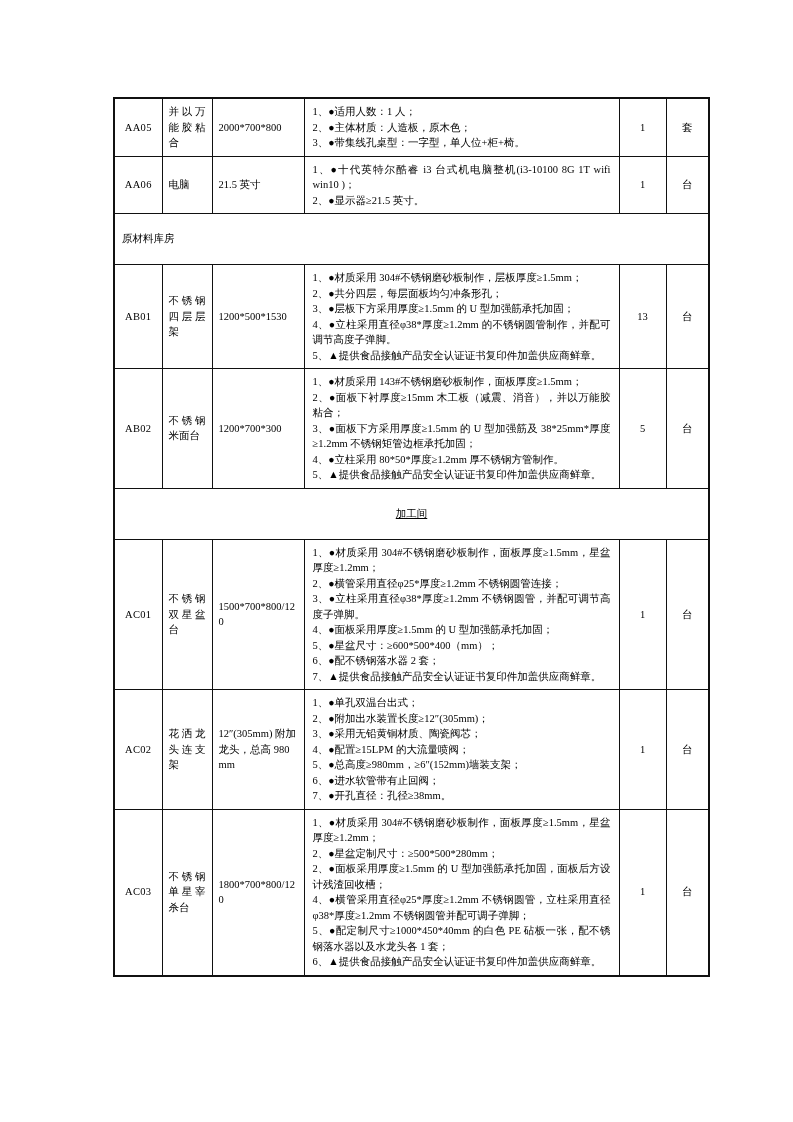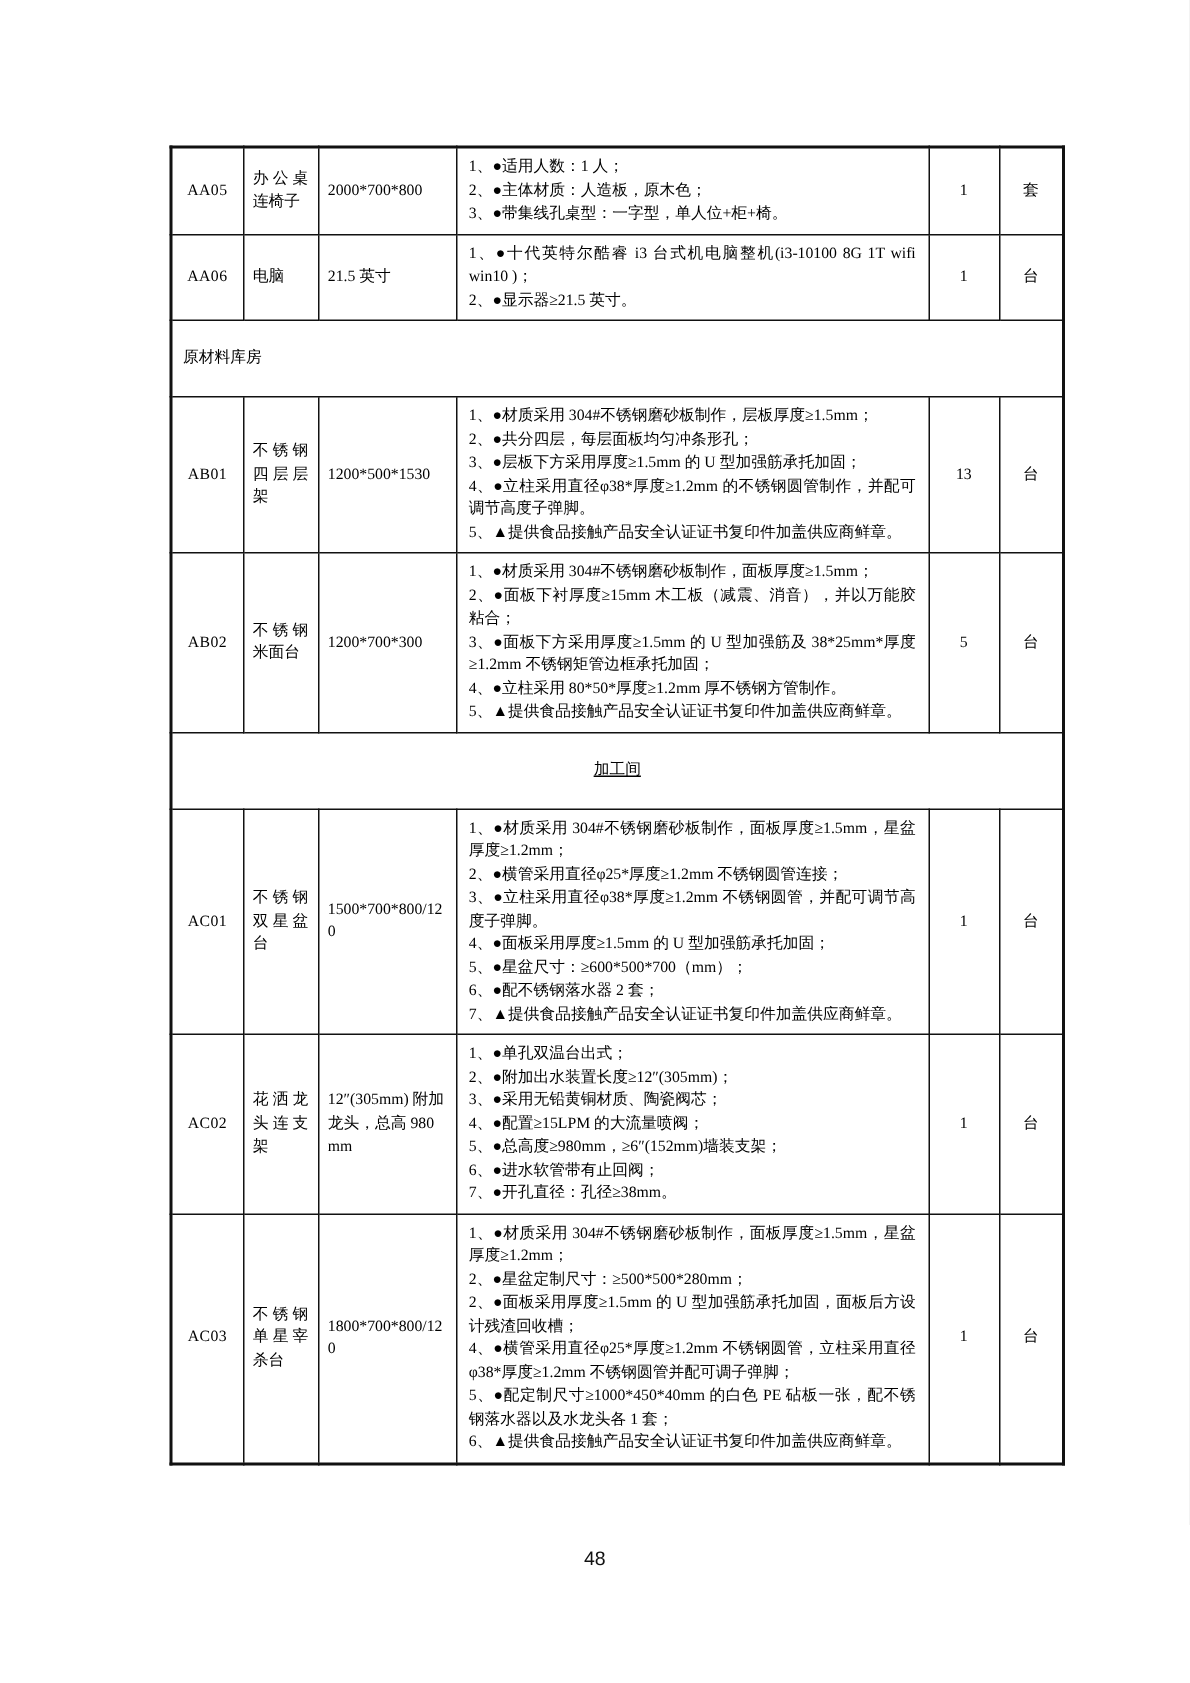--- a/index.html
+++ b/index.html
@@ -42,21 +42,21 @@
       <col style="width:48px">
       <col style="width:50px">
       <col style="width:92px">
       <col style="width:315px">
       <col style="width:47px">
       <col style="width:43px">
     </colgroup>
     <tbody id="tbl-body">
         <tr class="item-row">
     <td class="c-code">AA05</td>
-    <td class="c-name">办公桌连椅子</td>
+    <td class="c-name">并以万能胶粘合</td>
     <td class="c-spec">2000*700*800</td>
     <td class="c-desc">
             <div class="desc-line">1、●适用人数：1 人；</div>
             <div class="desc-line">2、●主体材质：人造板，原木色；</div>
             <div class="desc-line">3、●带集线孔桌型：一字型，单人位+柜+椅。</div>
           </td>
     <td class="c-qty">1</td>
     <td class="c-unit">套</td>
   </tr>
         <tr class="item-row">
@@ -85,42 +85,42 @@
             <div class="desc-line">5、▲提供食品接触产品安全认证证书复印件加盖供应商鲜章。</div>
           </td>
     <td class="c-qty">13</td>
     <td class="c-unit">台</td>
   </tr>
         <tr class="item-row">
     <td class="c-code">AB02</td>
     <td class="c-name">不锈钢米面台</td>
     <td class="c-spec">1200*700*300</td>
     <td class="c-desc">
-            <div class="desc-line">1、●材质采用 304#不锈钢磨砂板制作，面板厚度≥1.5mm；</div>
+            <div class="desc-line">1、●材质采用 143#不锈钢磨砂板制作，面板厚度≥1.5mm；</div>
             <div class="desc-line">2、●面板下衬厚度≥15mm 木工板（减震、消音），并以万能胶粘合；</div>
             <div class="desc-line">3、●面板下方采用厚度≥1.5mm 的 U 型加强筋及 38*25mm*厚度≥1.2mm 不锈钢矩管边框承托加固；</div>
             <div class="desc-line">4、●立柱采用 80*50*厚度≥1.2mm 厚不锈钢方管制作。</div>
             <div class="desc-line">5、▲提供食品接触产品安全认证证书复印件加盖供应商鲜章。</div>
           </td>
     <td class="c-qty">5</td>
     <td class="c-unit">台</td>
   </tr>
         <tr class="section-row">
     <td class="c-section sec-center" colspan="6">加工间</td>
   </tr>
         <tr class="item-row">
     <td class="c-code">AC01</td>
     <td class="c-name">不锈钢双星盆台</td>
     <td class="c-spec">1500*700*800/120</td>
     <td class="c-desc">
             <div class="desc-line">1、●材质采用 304#不锈钢磨砂板制作，面板厚度≥1.5mm，星盆厚度≥1.2mm；</div>
             <div class="desc-line">2、●横管采用直径φ25*厚度≥1.2mm 不锈钢圆管连接；</div>
             <div class="desc-line">3、●立柱采用直径φ38*厚度≥1.2mm 不锈钢圆管，并配可调节高度子弹脚。</div>
             <div class="desc-line">4、●面板采用厚度≥1.5mm 的 U 型加强筋承托加固；</div>
-            <div class="desc-line">5、●星盆尺寸：≥600*500*700（mm）；</div>
+            <div class="desc-line">5、●星盆尺寸：≥600*500*400（mm）；</div>
             <div class="desc-line">6、●配不锈钢落水器 2 套；</div>
             <div class="desc-line">7、▲提供食品接触产品安全认证证书复印件加盖供应商鲜章。</div>
           </td>
     <td class="c-qty">1</td>
     <td class="c-unit">台</td>
   </tr>
         <tr class="item-row">
     <td class="c-code">AC02</td>
     <td class="c-name">花洒龙头连支架</td>
     <td class="c-spec">12″(305mm) 附加龙头，总高 980mm</td>
@@ -147,14 +147,13 @@
             <div class="desc-line">4、●横管采用直径φ25*厚度≥1.2mm 不锈钢圆管，立柱采用直径φ38*厚度≥1.2mm 不锈钢圆管并配可调子弹脚；</div>
             <div class="desc-line">5、●配定制尺寸≥1000*450*40mm 的白色 PE 砧板一张，配不锈钢落水器以及水龙头各 1 套；</div>
             <div class="desc-line">6、▲提供食品接触产品安全认证证书复印件加盖供应商鲜章。</div>
           </td>
     <td class="c-qty">1</td>
     <td class="c-unit">台</td>
   </tr>
       </tbody>
   </table>
 
-  <div class="page-number">48</div>
 </div>
 
 </body></html>

